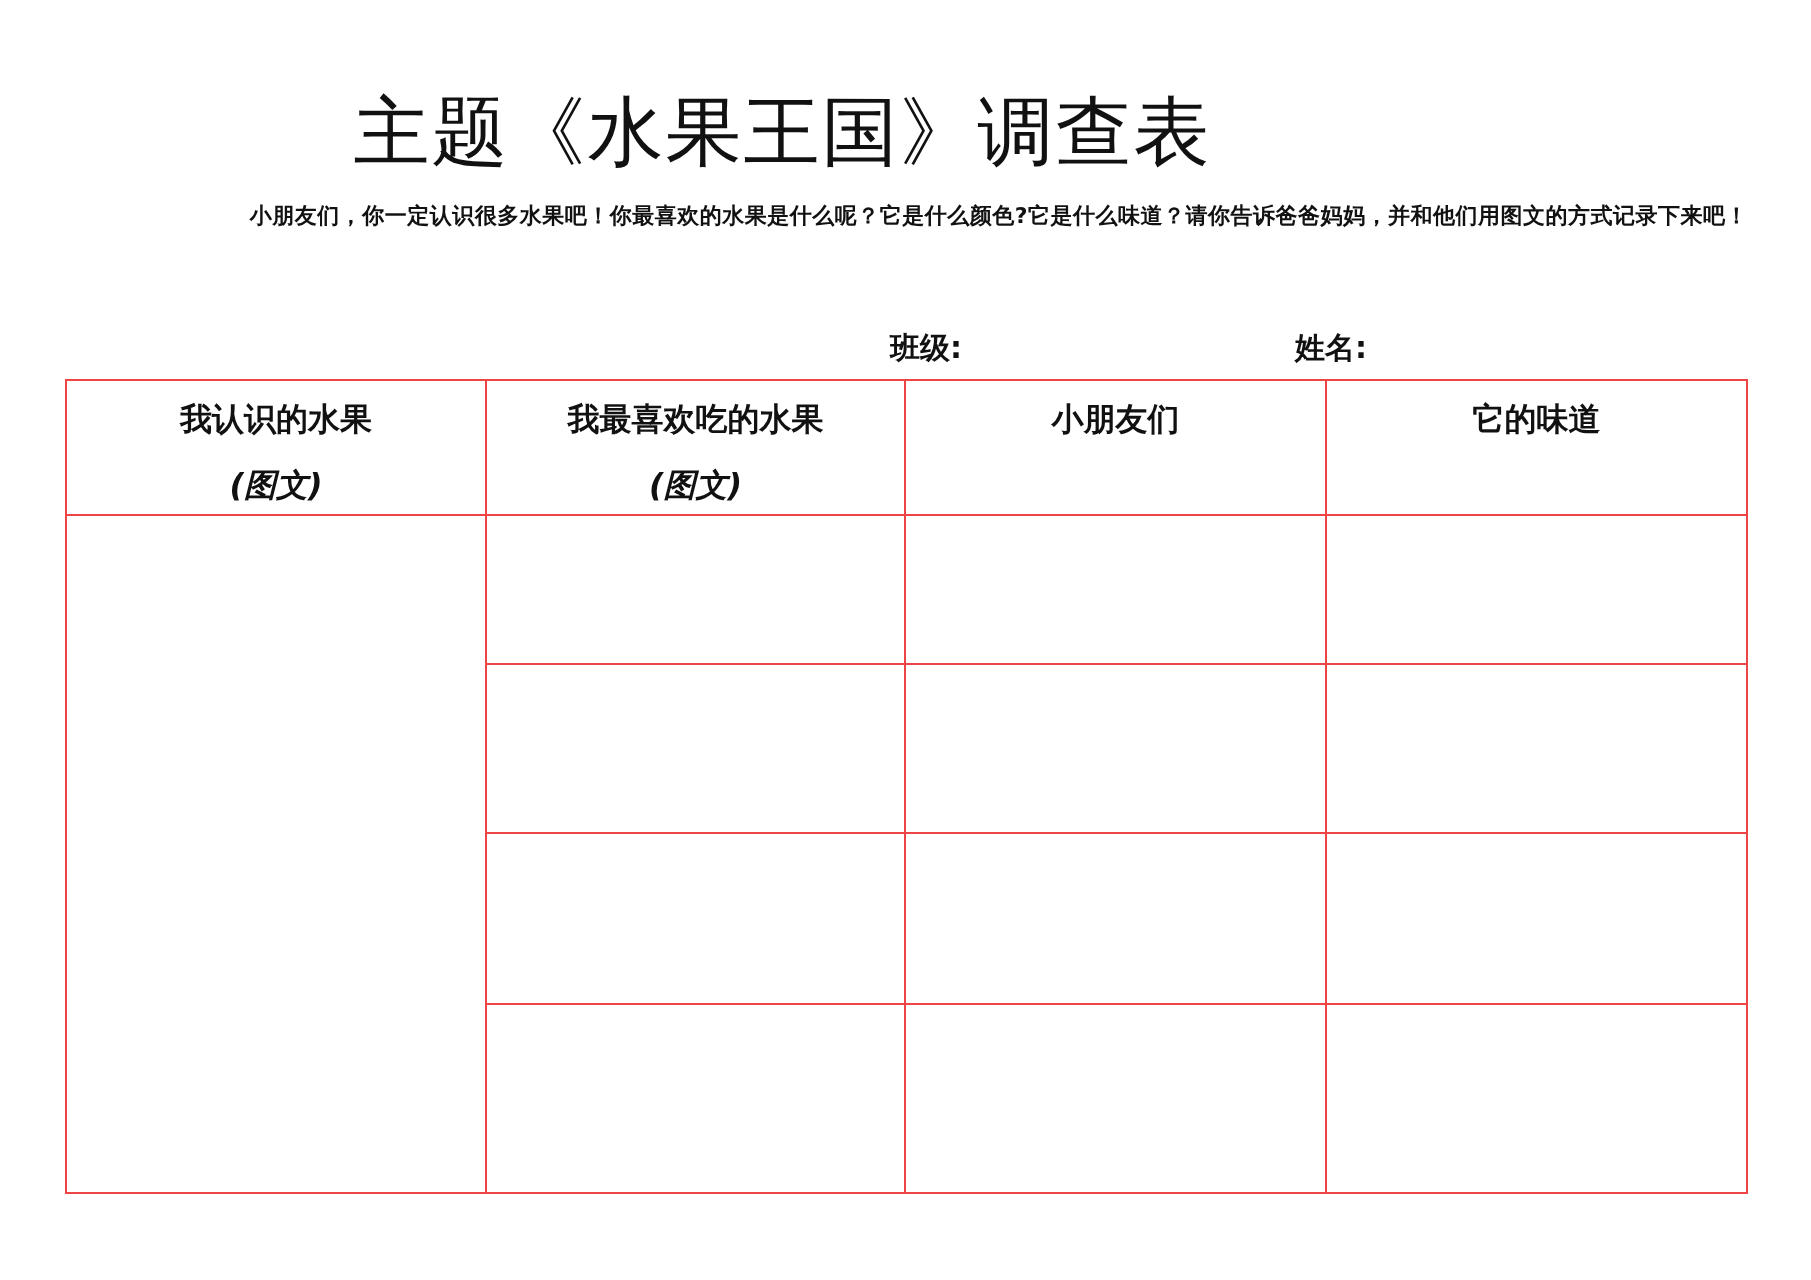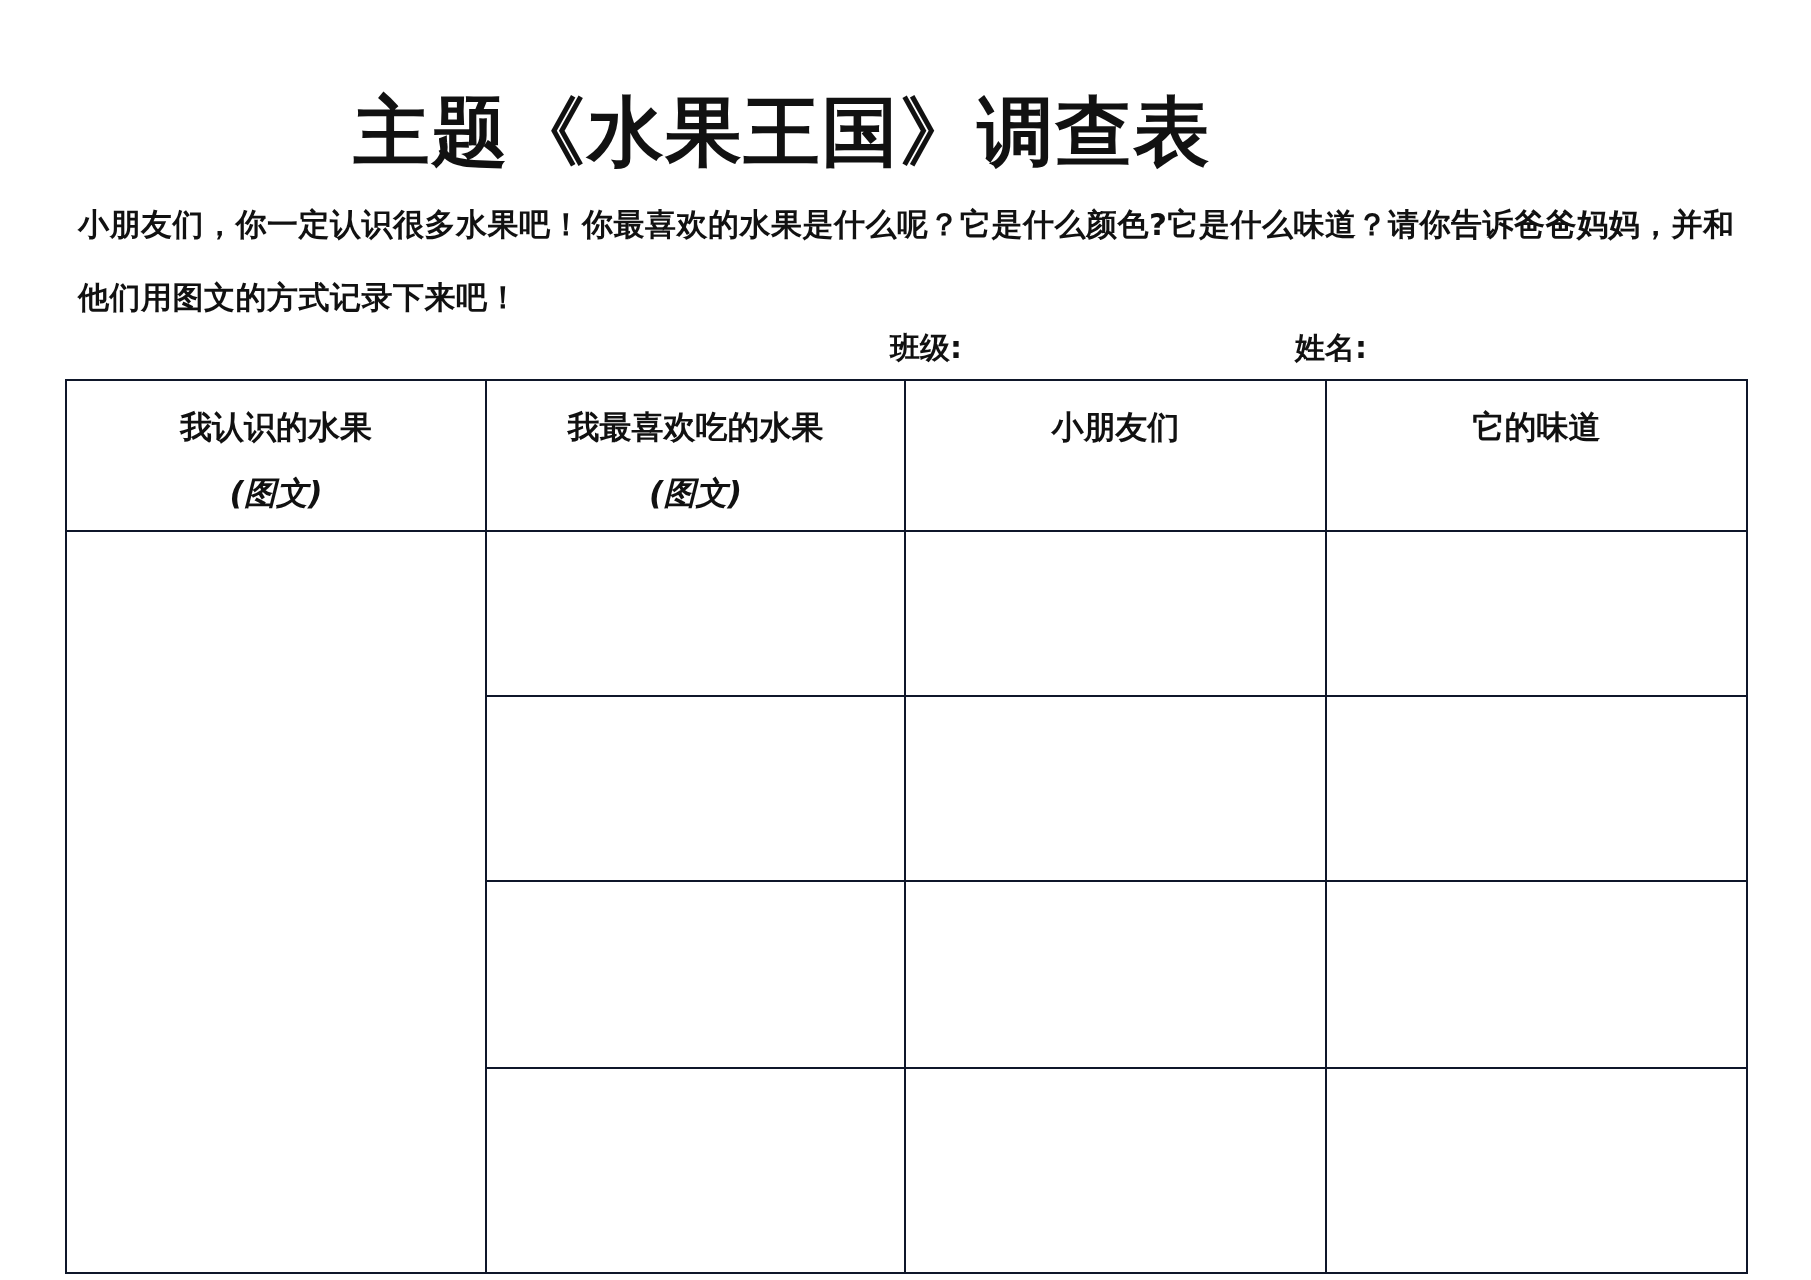--- a/index.html
+++ b/index.html
@@ -9,31 +9,32 @@
     position: relative;
     overflow: hidden;
     font-family: "DejaVu Sans", "Liberation Sans", sans-serif;
     color: #111111;
   }
   .title {
     position: absolute;
     left: 0; top: 82px; width: 1565px;
     text-align: center;
     font-size: 76px;
-    font-weight: bold;
+    font-weight: normal;
     letter-spacing: 2px;
     line-height: 100px;
   }
   .intro {
     position: absolute;
     left: 78px; top: 188px; width: 1670px;
-    font-size: 31px;
+    font-size: 22px;
     font-weight: bold;
-    line-height: 73px;
+    line-height: 56px;
     letter-spacing: 0.5px;
+    text-align: right;
   }
   .field {
     position: absolute;
     top: 328px;
     font-size: 30px;
     font-weight: bold;
     line-height: 40px;
   }
   .field-class { left: 890px; }
   .field-name { left: 1295px; }
@@ -43,22 +44,22 @@
     vertical-align: middle;
   }
   table.survey {
     position: absolute;
     left: 65px; top: 379px;
     width: 1681px;
     border-collapse: collapse;
     table-layout: fixed;
   }
   table.survey th, table.survey td {
-    border: 2px solid #0f172a;
-    padding: 8px;
+    border: 2px solid #ef4444;
+    padding: 0;
   }
   table.survey th {
     height: 133px;
     vertical-align: top;
     font-size: 32px;
     font-weight: bold;
     text-align: center;
   }
   .th-line1 { display: block; margin-top: 14px; line-height: 48px; }
   .th-line2 { display: block; margin-top: 18px; line-height: 48px; font-style: italic; }

